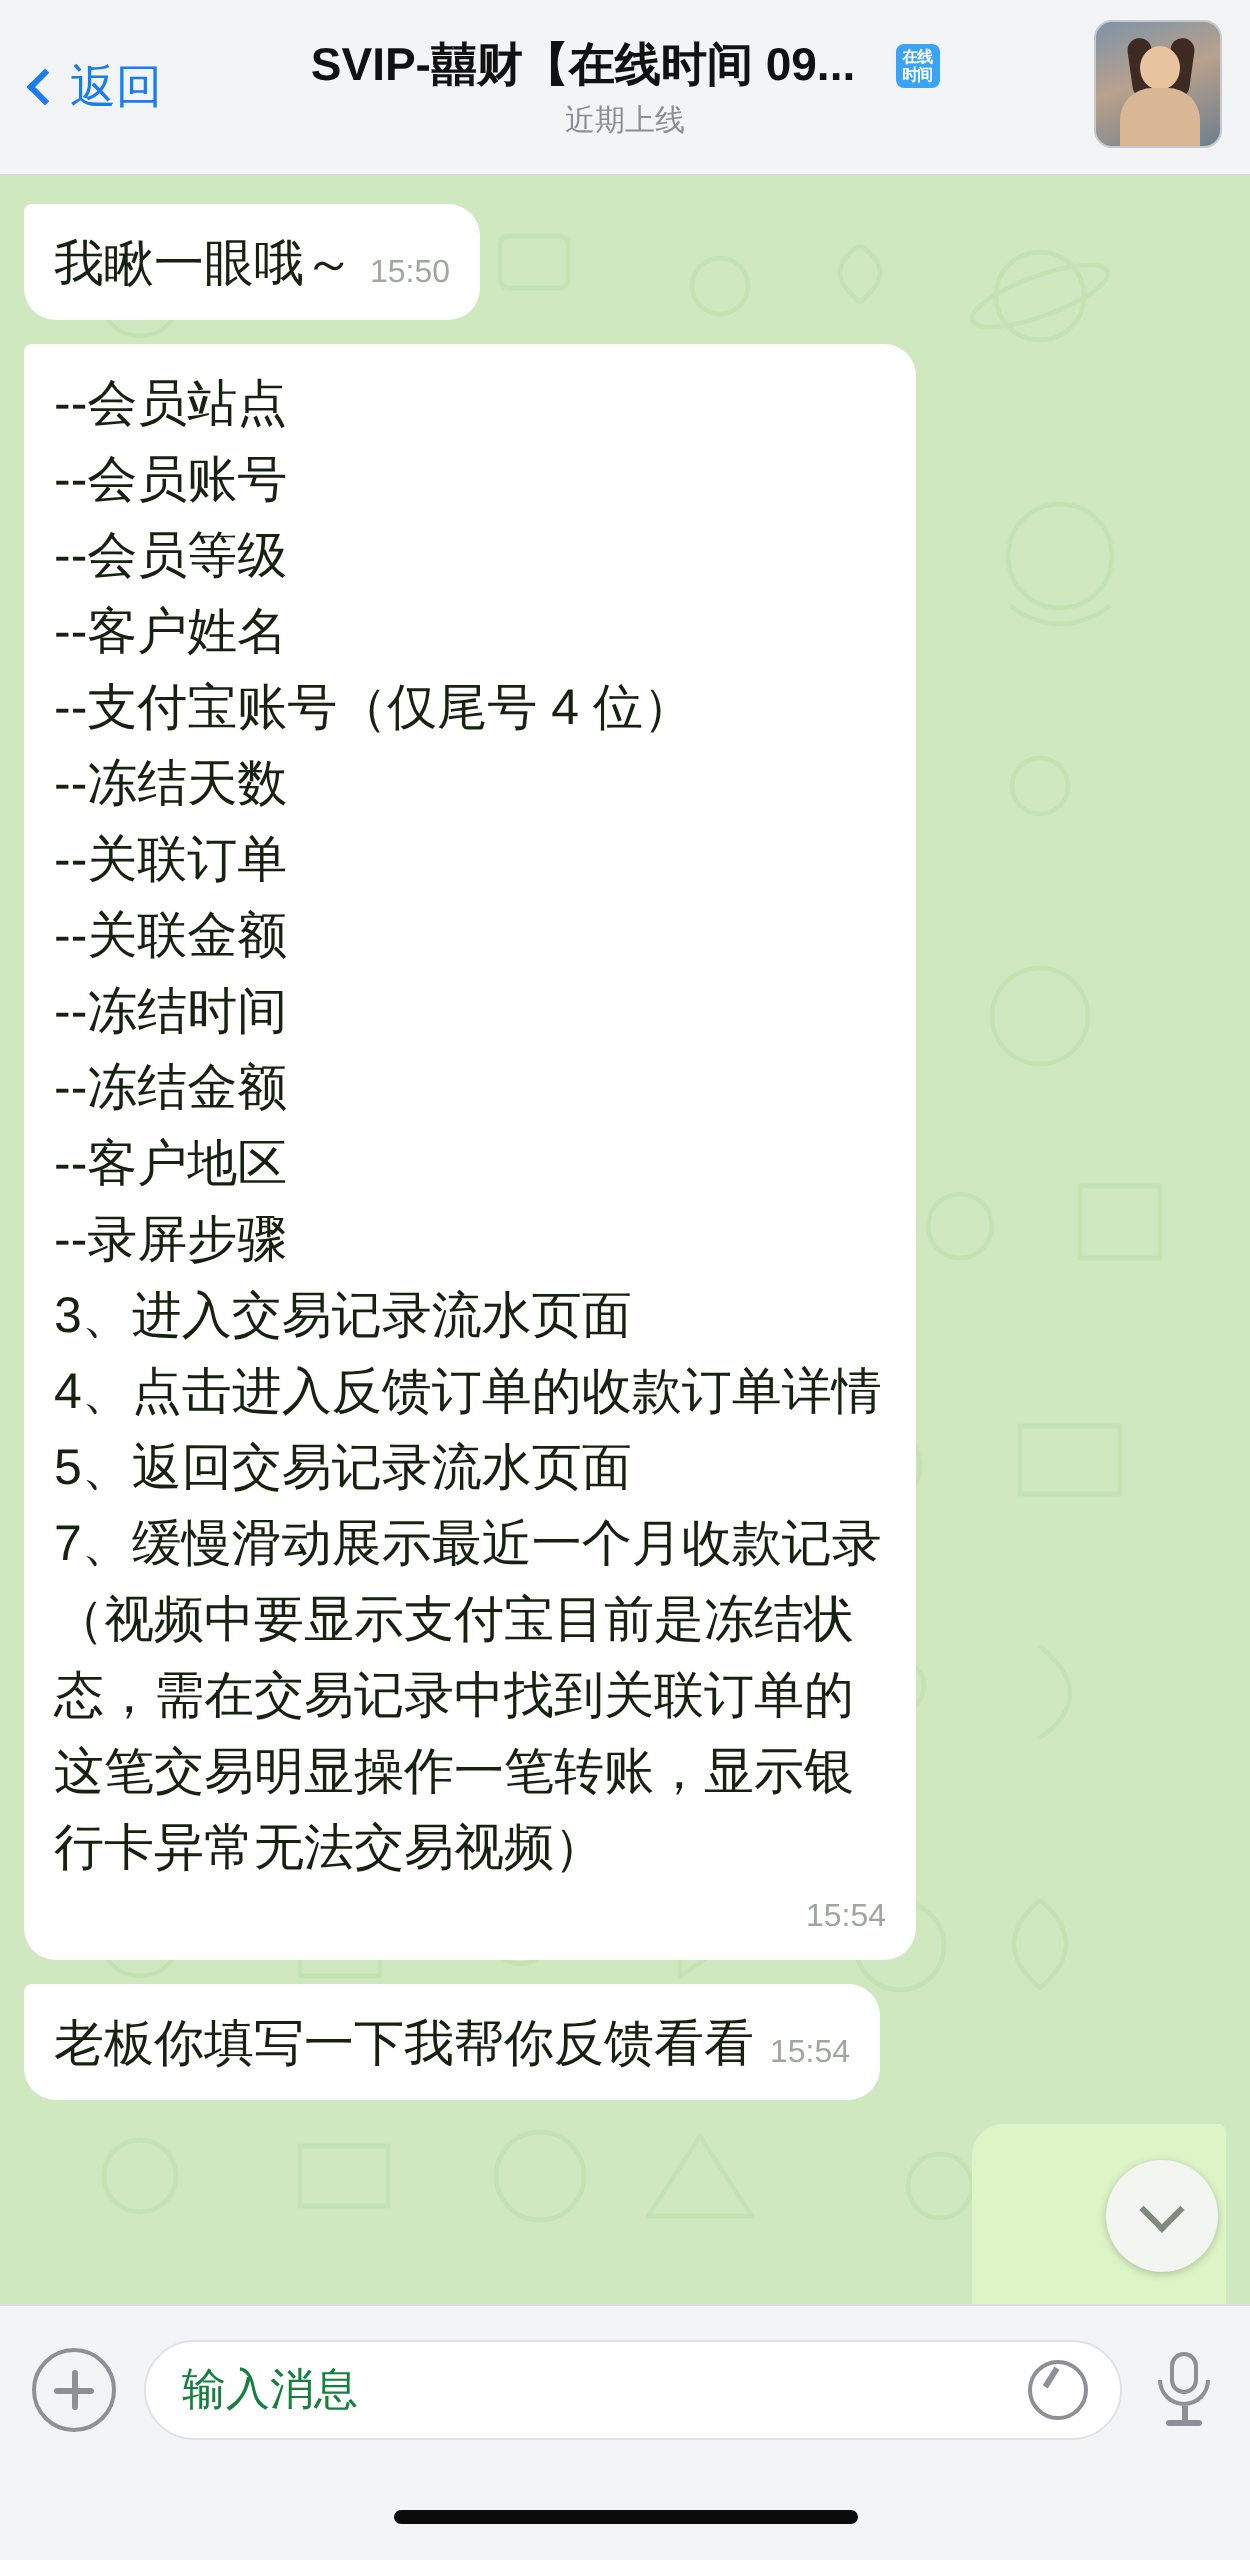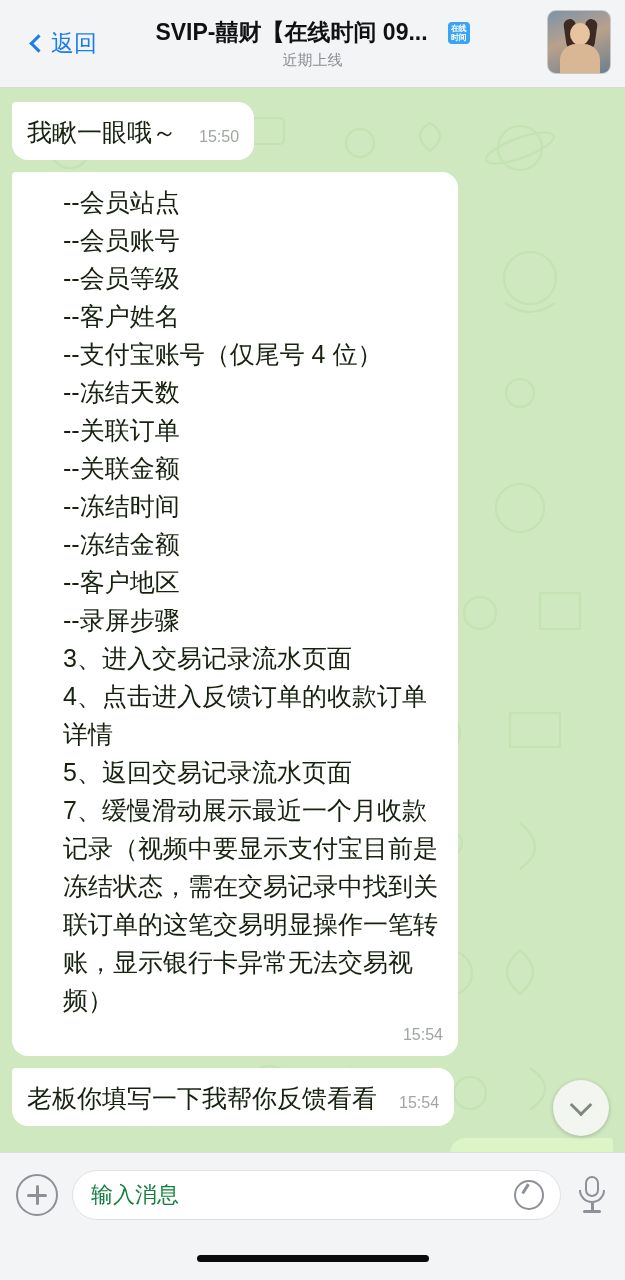--- a/index.html
+++ b/index.html
@@ -18,21 +18,21 @@
   }
 
   
   .header {
     position: relative;
     flex: 0 0 auto;
     height: 88px;
     background: #f3f4f6;
     display: flex;
     align-items: center;
-    padding: 0 32px;
+    padding: 0 16px;
     border-bottom: 1px solid #d9dade;
     z-index: 5;
   }
   .back-btn {
     display: flex; align-items: center;
     gap: 4px;
     color: #1b7cf0;
     font-size: 23px;
     min-width: 96px;
   }
@@ -148,37 +148,37 @@
     background: #ffffff;
     border-top-left-radius: 4px;
   }
   .bubble.out {
     background: #ddf5c6;
     border-top-right-radius: 4px;
   }
   .bubble.inline-time {
     display: inline-flex;
     align-items: flex-end;
-    gap: 22px;
+    gap: 8px;
   }
   .time {
     font-size: 16px;
     color: #9aa39a;
     flex: 0 0 auto;
     padding-bottom: 2px;
   }
   .time.on-white { color: #a0a6a0; }
   .block-time {
     display: block;
     text-align: right;
     font-size: 16px;
     color: #a0a6a0;
     margin-top: 4px;
   }
-  .lines > div { white-space: pre-wrap; margin-left: 36px; }
+  .lines > div { white-space: pre-wrap; }
 
   
   .fab {
     position: absolute;
     right: 16px;
     bottom: 16px;
     width: 56px; height: 56px;
     border-radius: 50%;
     background: #f2f5f0;
     box-shadow: 0 1px 4px rgba(0,0,0,0.22);

